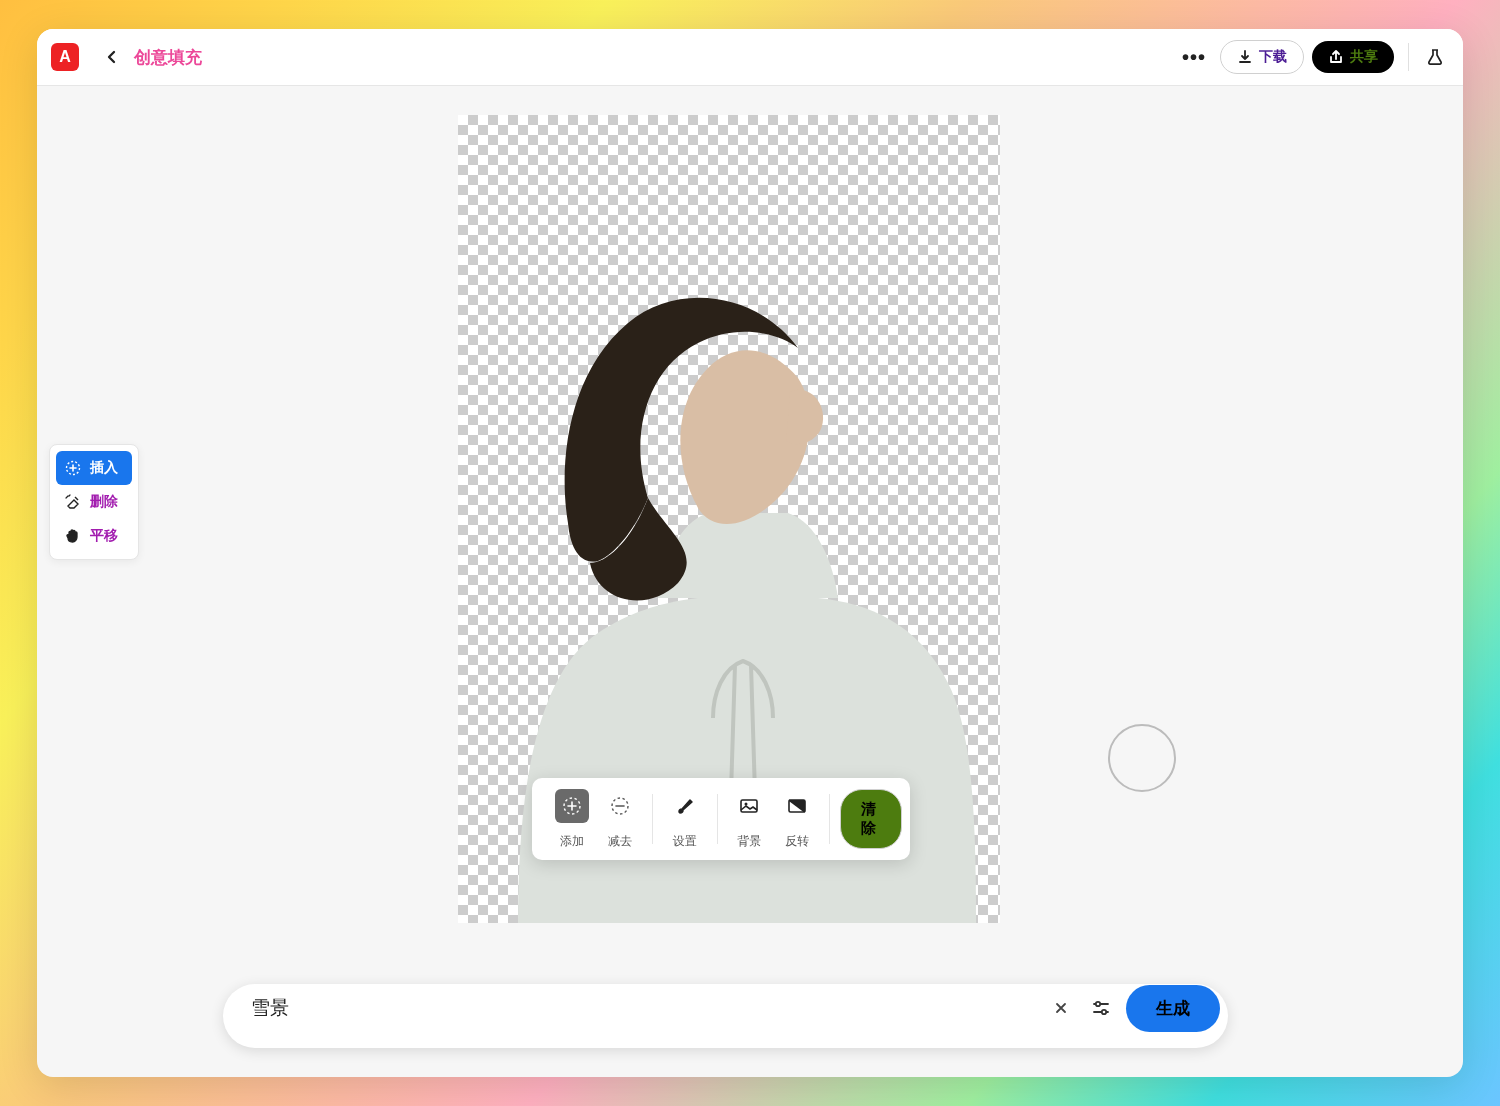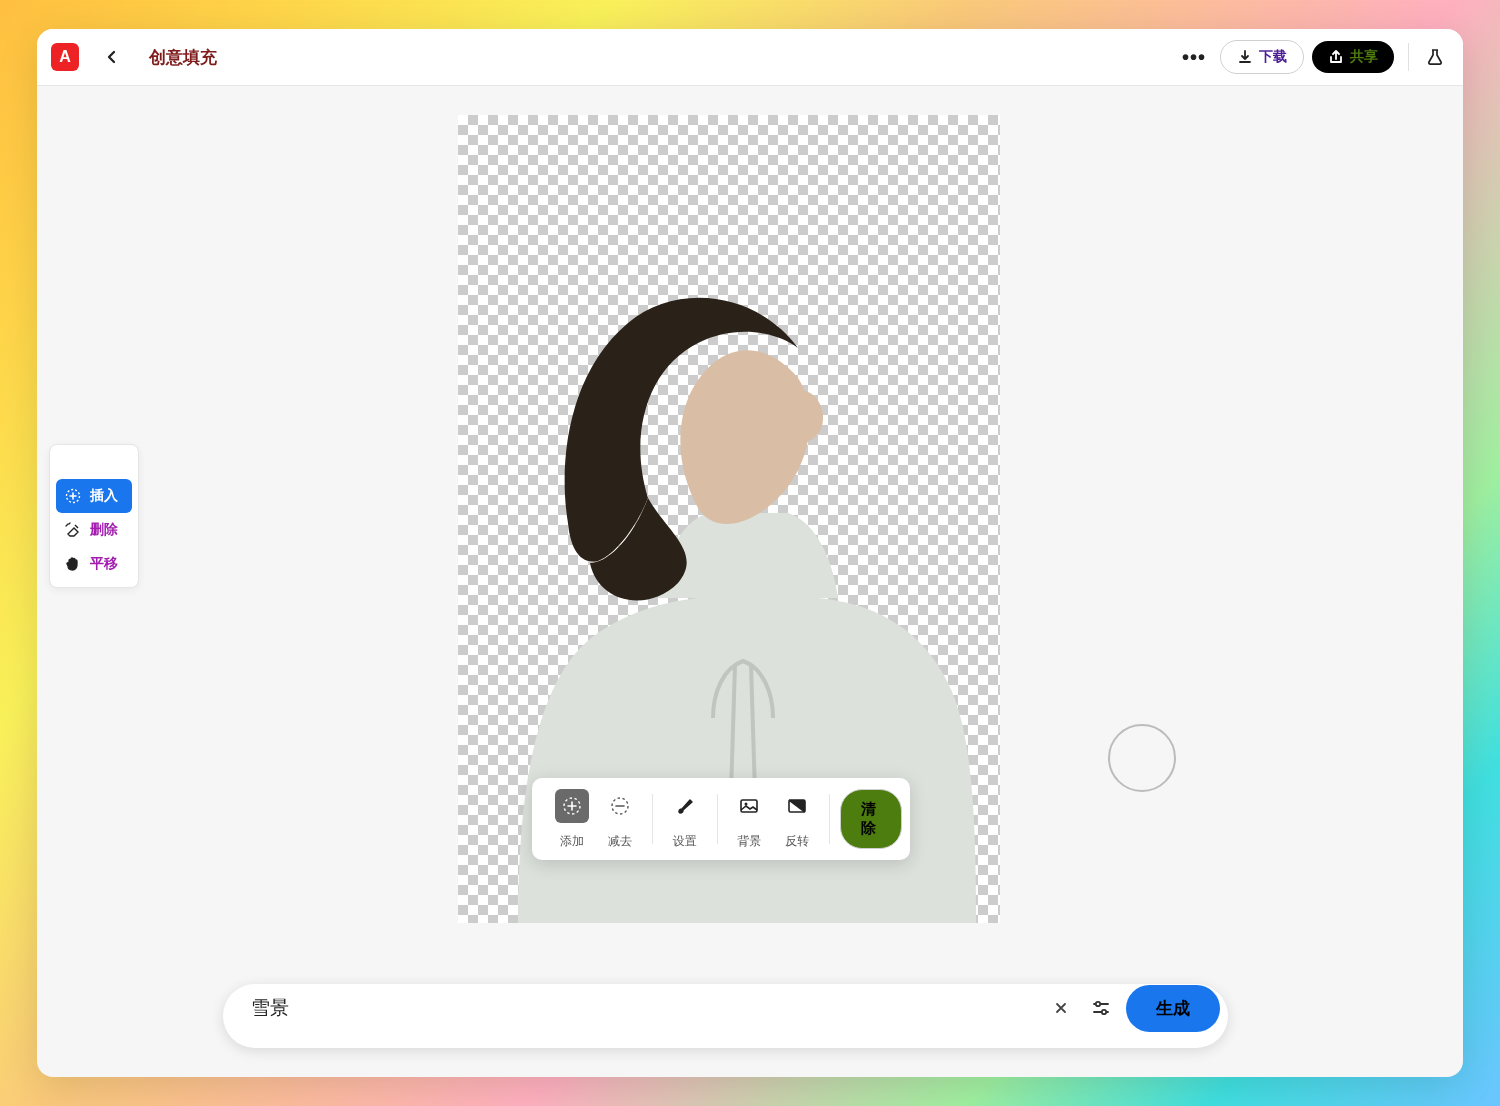--- a/index.html
+++ b/index.html
@@ -35,24 +35,24 @@
   display: flex; align-items: center; justify-content: center;
   color: #fff; font-weight: 800; font-size: 16px;
 }
 .back-btn {
   width: 30px; height: 30px;
   margin-left: 18px;
   display: flex; align-items: center; justify-content: center;
   cursor: pointer; border-radius: 6px;
 }
 .page-title {
-  margin-left: 22px;
+  margin-left: 7px;
   font-size: 17px;
   font-weight: 700;
-  color: #7f1d1d;
+  color: #ec4899;
 }
 .header-spacer { flex: 1; }
 .more-btn {
   width: 32px; height: 32px;
   display: flex; align-items: center; justify-content: center;
   cursor: pointer; margin-right: 10px;
   font-size: 20px; letter-spacing: 1px; font-weight: 800; color: #222;
 }
 .pill-btn {
   display: flex; align-items: center;
@@ -103,21 +103,21 @@
   box-shadow: 0 2px 8px rgba(0,0,0,.06);
 }
 .tool-item {
   display: flex; align-items: center;
   gap: 8px;
   padding: 8px 8px;
   border-radius: 6px;
   font-size: 14px; font-weight: 600; color: #a21caf;
   cursor: pointer;
 }
-.tool-item.active { background: #1976ed; color: #fff; margin-top: 28px; }
+.tool-item.active { background: #1976ed; color: #fff; }
 .tool-icon { width: 18px; height: 18px; display: flex; align-items: center; justify-content: center; flex-shrink: 0; }
 
 .brush-toolbar {
   position: absolute;
   left: 495px; top: 692px;
   width: 378px; height: 82px;
   background: #fff;
   border-radius: 10px;
   box-shadow: 0 4px 18px rgba(0,0,0,.15);
   display: flex; align-items: center;

